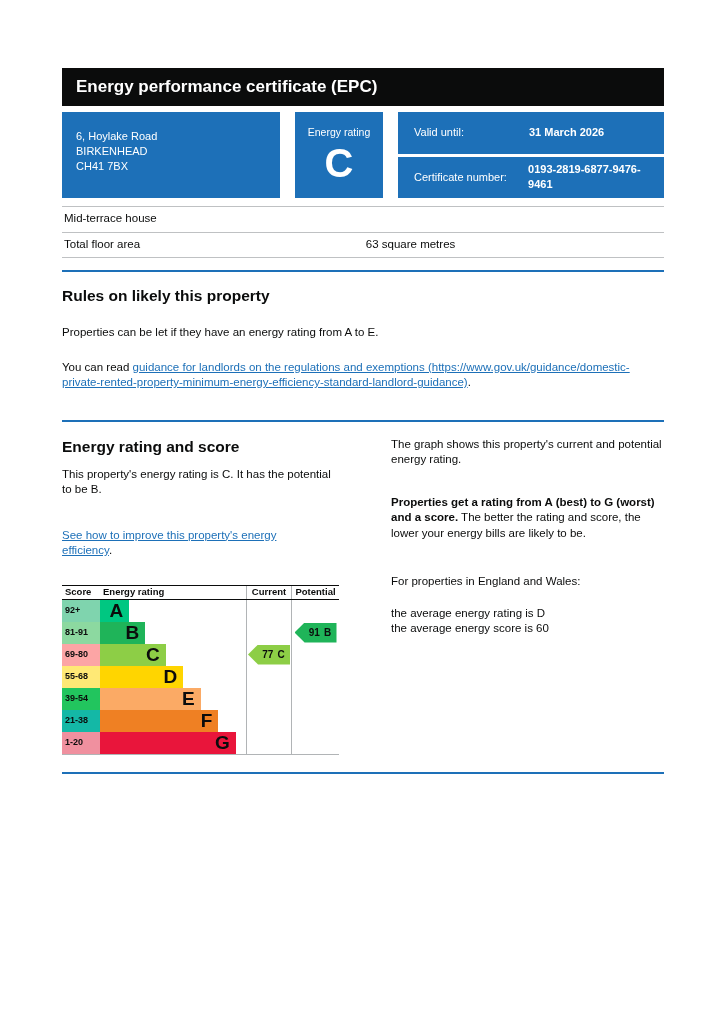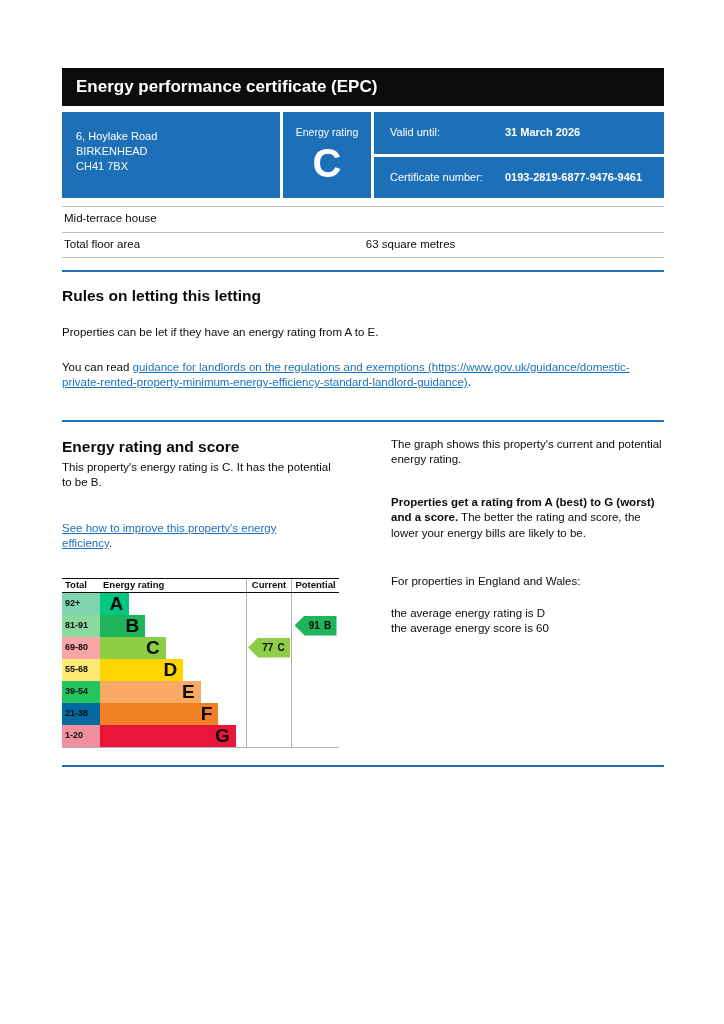--- a/index.html
+++ b/index.html
@@ -21,21 +21,21 @@
     align-items: center;
     padding-left: 14px;
   }
   .banner h1 { font-size: 17px; font-weight: bold; }
 
   
   .summary {
     margin-top: 6px;
     height: 86px;
     display: flex;
-    gap: 3px;
+    gap: 15px;
   }
   .summary .blue { background: #1d70b8; color: #ffffff; }
   .addr-block { width: 218px; padding: 17px 10px 0 14px; font-size: 11px; line-height: 15px; }
   .rating-block { width: 88px; text-align: center; padding-top: 13px; }
   .rating-block .rating-label { font-size: 10.5px; }
   .rating-block .rating-letter { font-size: 40px; font-weight: bold; line-height: 44px; }
   .details-block { flex: 1; display: flex; flex-direction: column; gap: 3px; background: #ffffff; }
   .detail-row { flex: 1; display: flex; align-items: center; padding-left: 16px; }
   .detail-row .d-label { width: 115px; font-size: 11px; }
   .detail-row .d-value { font-size: 11px; font-weight: bold; }
@@ -55,21 +55,21 @@
   .rules-section .p1 { margin-top: 20px; }
   .rules-section .p2 { margin-top: 19px; max-width: 600px; }
 
   a { color: #1d70b8; text-decoration: underline; }
   .suffix { color: #0b0c0c; }
 
   
   .two-col { display: flex; margin-top: 15px; align-items: flex-start; }
   .col-left { width: 280px; }
   .col-right { width: 276px; margin-left: 52px; }
-  .col-left .intro { margin-top: 4px; }
+  .col-left .intro { margin-top: 11px; }
   .col-left .improve { margin-top: 30px; display: inline-block; max-width: 260px; }
   .col-right .rp1 { }
   .col-right .rp2 { margin-top: 27px; }
   .col-right .rp3 { margin-top: 33px; }
   .col-right .rp4 { margin-top: 16px; }
 
   
   .epc-chart { margin-top: 26px; width: 277px; }
   .epc-header {
     display: flex;
@@ -148,36 +148,36 @@
     </div>
     <div class="fact-row">
       <span class="f-label">Total floor area</span>
       <span class="f-value">63 square metres</span>
     </div>
   </div>
 
   <hr class="rule rule-1">
 
   <section class="rules-section">
-    <h2>Rules on letting this letting</h2>
+    <h2>Rules on likely this property</h2>
     <p class="p1">Properties can be let if they have an energy rating from A to E.</p>
     <p class="p2"><span>You can read </span><a href="#">guidance for landlords on the regulations and exemptions (https://www.gov.uk/guidance/domestic-private-rented-property-minimum-energy-efficiency-standard-landlord-guidance)</a><span class="suffix">.</span></p>
   </section>
 
   <hr class="rule rule-2">
 
   <div class="two-col">
     <div class="col-left">
       <h2>Energy rating and score</h2>
       <p class="intro">This property's energy rating is C. It has the potential to be B.</p>
       <p class="improve"><a href="#">See how to improve this property's energy efficiency</a><span class="suffix">.</span></p>
 
       <div class="epc-chart">
         <div class="epc-header">
-          <div class="h-score">Total</div>
+          <div class="h-score">Score</div>
           <div class="h-rating">Energy rating</div>
           <div class="h-current">Current</div>
           <div class="h-potential">Potential</div>
         </div>
         <div class="epc-rows">
             <div class="epc-row">
               <div class="epc-score" style="background: rgb(127, 212, 174);">92+</div>
               <div class="epc-barcell">
                 <div class="epc-bar" style="width: 20%; background: rgb(0, 199, 129);">
                   <span class="epc-letter">A</span>
@@ -230,21 +230,21 @@
               <div class="epc-score" style="background: #22c55e;">39-54</div>
               <div class="epc-barcell">
                 <div class="epc-bar" style="width: 69%; background: rgb(251, 170, 101);">
                   <span class="epc-letter">E</span>
                 </div>
               </div>
               <div class="epc-pointer-cell epc-current-cell"></div>
               <div class="epc-pointer-cell epc-potential-cell"></div>
             </div>
             <div class="epc-row">
-              <div class="epc-score" style="background: #0369a1;">21-38</div>
+              <div class="epc-score" style="background: #14b8a6;">21-38</div>
               <div class="epc-barcell">
                 <div class="epc-bar" style="width: 81%; background: rgb(239, 128, 35);">
                   <span class="epc-letter">F</span>
                 </div>
               </div>
               <div class="epc-pointer-cell epc-current-cell"></div>
               <div class="epc-pointer-cell epc-potential-cell"></div>
             </div>
             <div class="epc-row">
               <div class="epc-score" style="background: rgb(240, 144, 159);">1-20</div>

